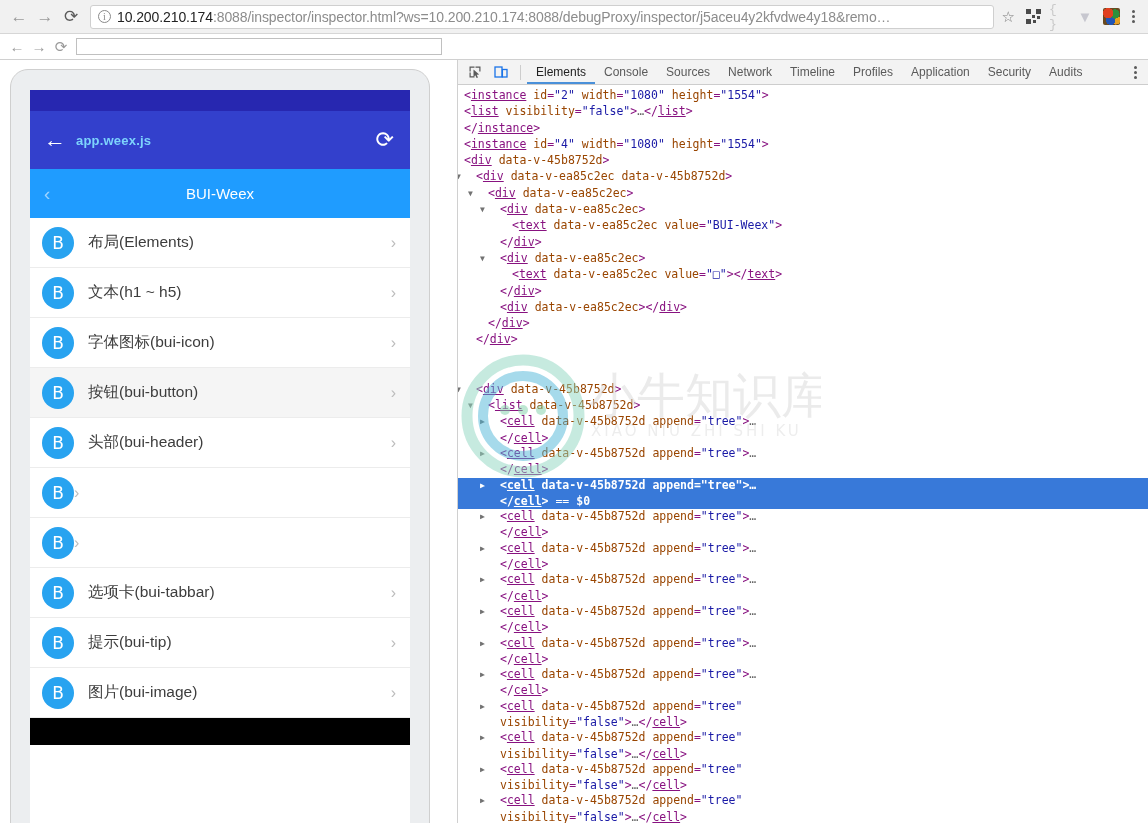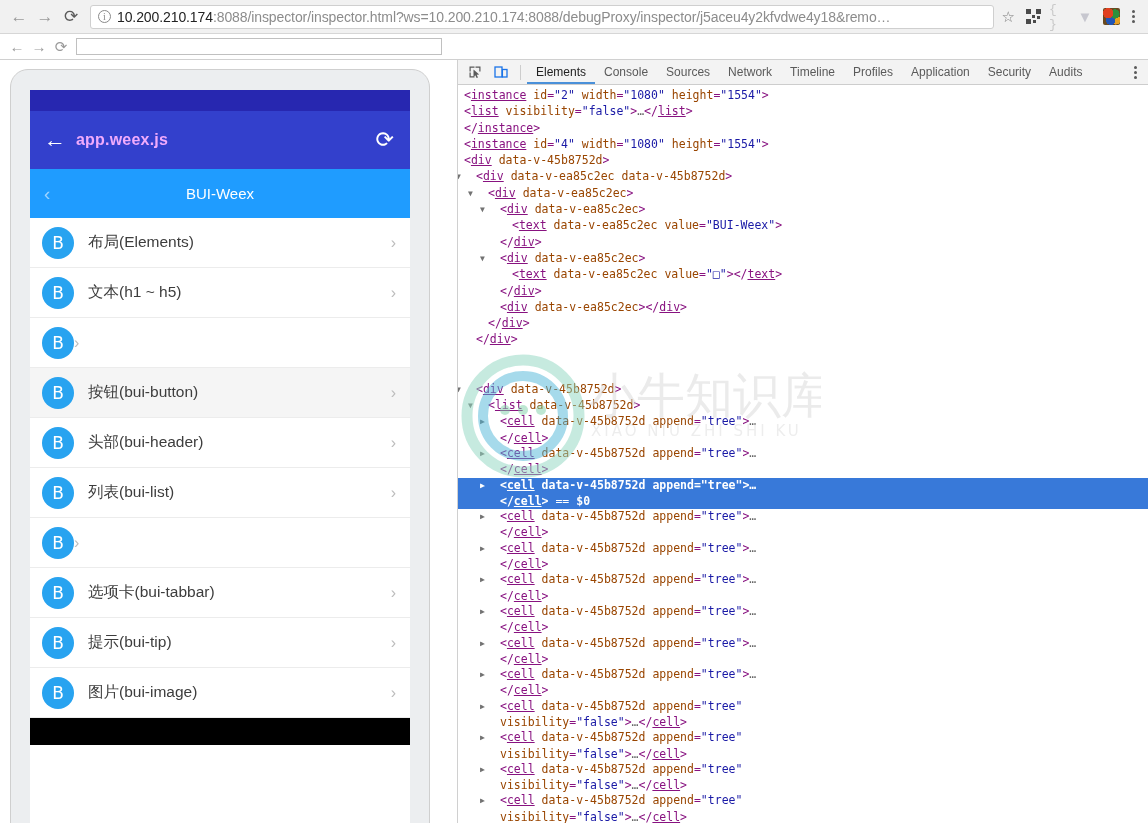--- a/index.html
+++ b/index.html
@@ -145,21 +145,21 @@
   }
   .statusbar { height: 21px; background: #2727b0; }
   .appbar {
     height: 58px; background: #3340cc;
     display: flex; align-items: center;
     padding: 0 14px;
     position: relative;
   }
   .appbar .back { color: #fff; font-size: 22px; width: 32px; }
   .appbar .title {
-    color: #f0abfc; font-size: 16px; font-weight: bold;
+    color: #7dd3fc; font-size: 13px; font-weight: bold;
     letter-spacing: 0.2px;
   }
   .appbar .refresh {
     position: absolute; right: 16px; color: #fff;
     font-size: 22px; line-height: 1;
   }
   .subbar {
     height: 49px; background: #1f9cff;
     display: flex; align-items: center;
     position: relative;
@@ -334,35 +334,35 @@
               <span class="cell-label">布局(Elements)</span>
               <span class="cell-arrow">›</span>
             </div>
             <div class="cell">
               <span class="avatar">B</span>
               <span class="cell-label">文本(h1 ~ h5)</span>
               <span class="cell-arrow">›</span>
             </div>
             <div class="cell">
               <span class="avatar">B</span>
+              <span class="cell-label">字体图标(bui-icon)</span>
               <span class="cell-arrow">›</span>
             </div>
             <div class="cell selected">
               <span class="avatar">B</span>
               <span class="cell-label">按钮(bui-button)</span>
               <span class="cell-arrow">›</span>
             </div>
             <div class="cell">
               <span class="avatar">B</span>
               <span class="cell-label">头部(bui-header)</span>
               <span class="cell-arrow">›</span>
             </div>
             <div class="cell">
               <span class="avatar">B</span>
-              <span class="cell-label">列表(bui-list)</span>
               <span class="cell-arrow">›</span>
             </div>
             <div class="cell">
               <span class="avatar">B</span>
               <span class="cell-arrow">›</span>
             </div>
             <div class="cell">
               <span class="avatar">B</span>
               <span class="cell-label">选项卡(bui-tabbar)</span>
               <span class="cell-arrow">›</span>

